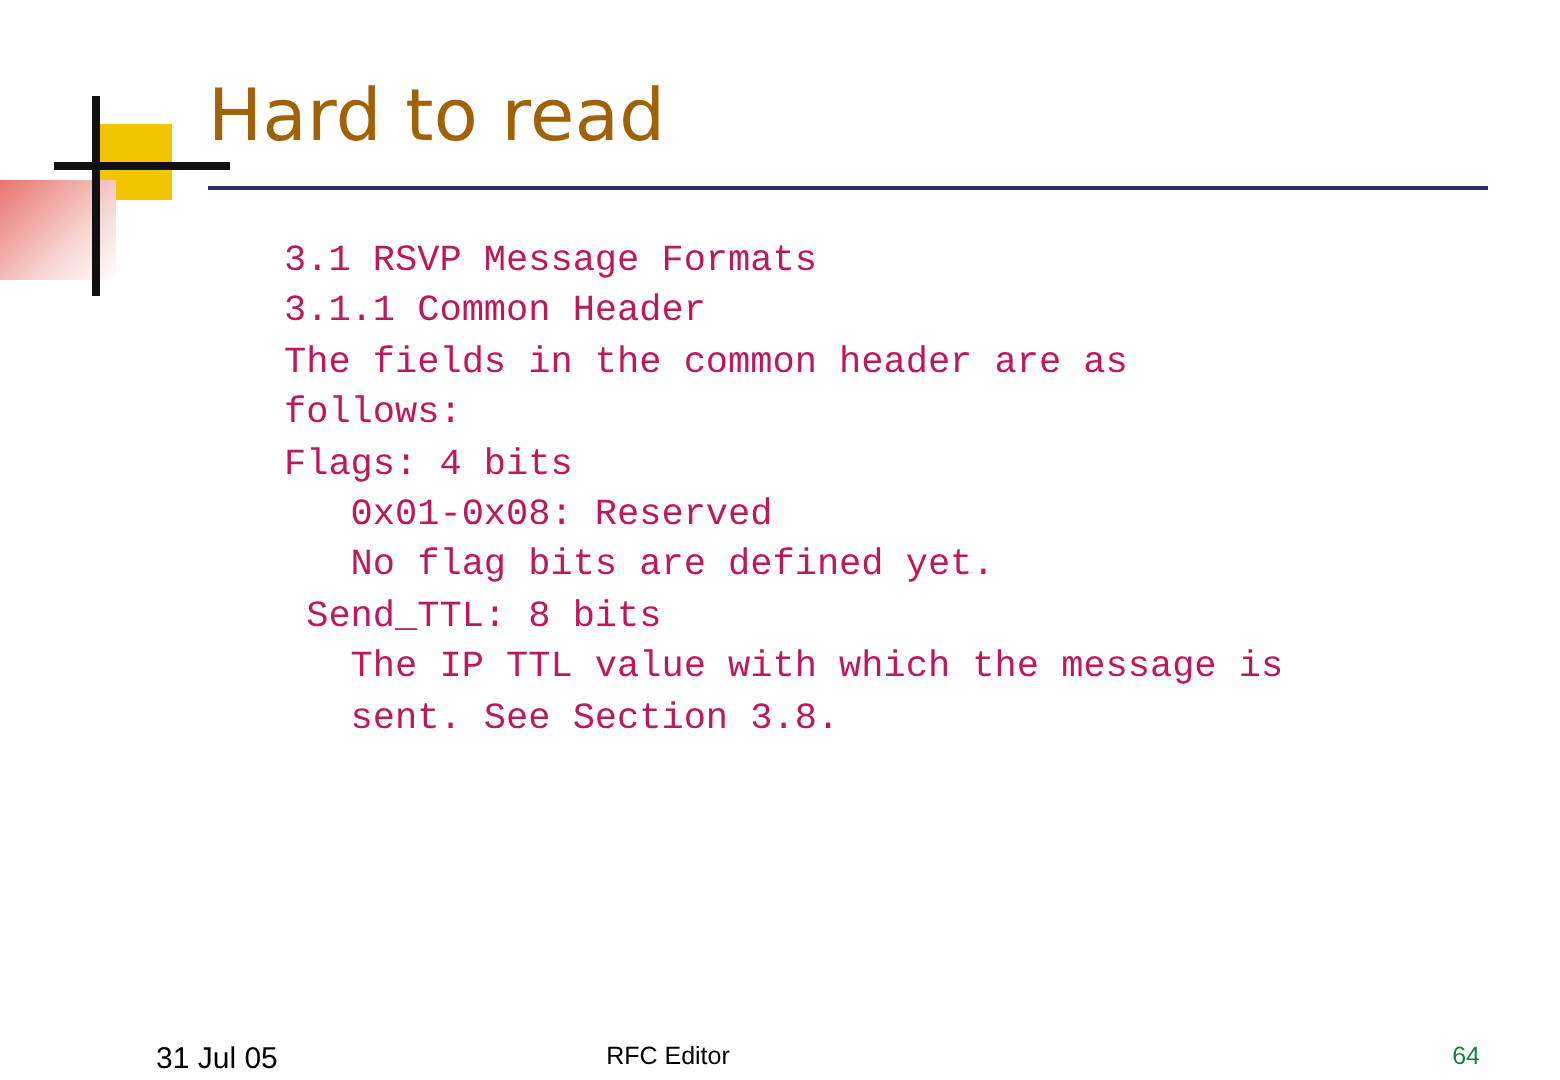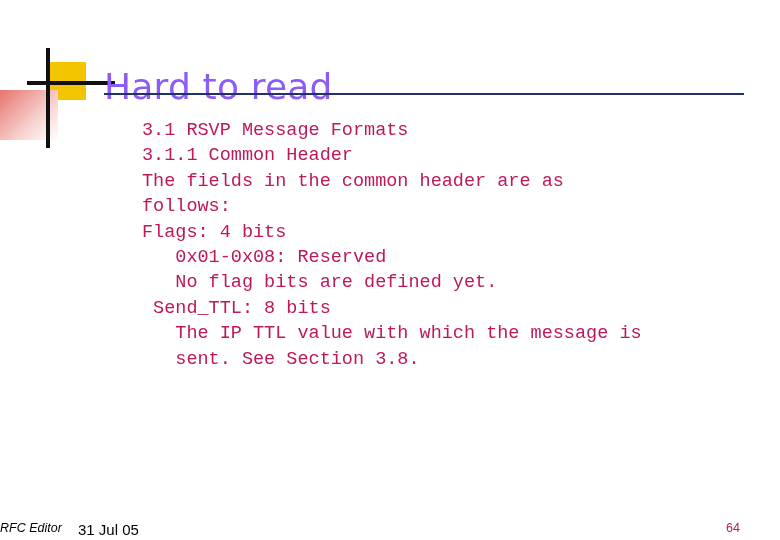--- a/index.html
+++ b/index.html
@@ -60,26 +60,25 @@
     height: 100px;
     background: #101010;
   }
 
   
   .title {
     position: absolute;
     left: 104px;
     top: 38px;
     font-size: 36px;
-    color: #8b5cf6;
+    color: #a16207;
     font-family: "DejaVu Sans", sans-serif;
     font-weight: 400;
     letter-spacing: 0.2px;
     white-space: nowrap;
-    margin-top: 28px;
   }
   .title-rule {
     position: absolute;
     left: 104px;
     top: 93px;
     width: 640px;
     height: 2px;
     background: #232f6e;
   }
 
@@ -103,31 +102,31 @@
     top: 521px;
     font-size: 15px;
     color: #000000;
     font-family: "Liberation Sans", sans-serif;
   }
   .footer-center {
     position: absolute;
     left: 0;
     top: 521px;
     width: 668px;
+    text-align: center;
     font-size: 12.5px;
     color: #000000;
     font-family: "Liberation Sans", sans-serif;
-    font-style: italic;
   }
   .footer-page {
     position: absolute;
     right: 40px;
     top: 521px;
     font-size: 12.5px;
-    color: #be185d;
+    color: #15803d;
     font-family: "Liberation Sans", sans-serif;
   }
 </style>
 </head>
 <body>
 
 <div class="slide">
 
   <div class="motif">
     <div class="sq-yellow"></div>

